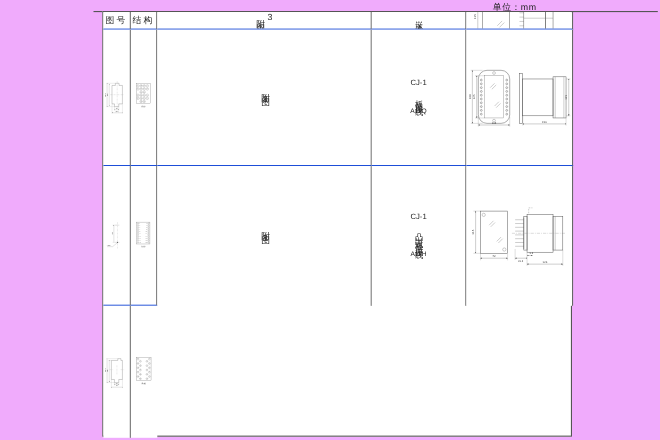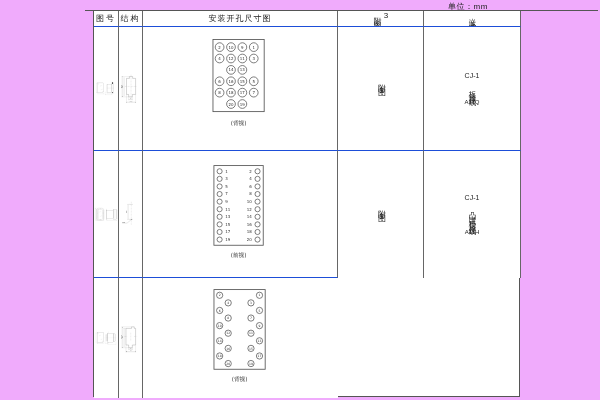--- a/index.html
+++ b/index.html
@@ -37,21 +37,20 @@
 <body>
 
 <div class="page">
   <div class="unit">单位：mm</div>
   <div class="toprule"></div>
 
   <div class="tbl">
 
     <div class="cell hcell">图号</div>
     <div class="cell hcell">结构</div>
-    <div class="cell hcell sp-med">安装开孔尺寸图</div>
 
     <div class="cell">
       <span class="vtext">附图3</span>
     </div>
     <div class="cell">
       <div class="structure">
         <span class="model">CJ-1</span>
         <span class="desc">嵌入式后接线</span>
         <span class="code">A11K</span>
       </div>

